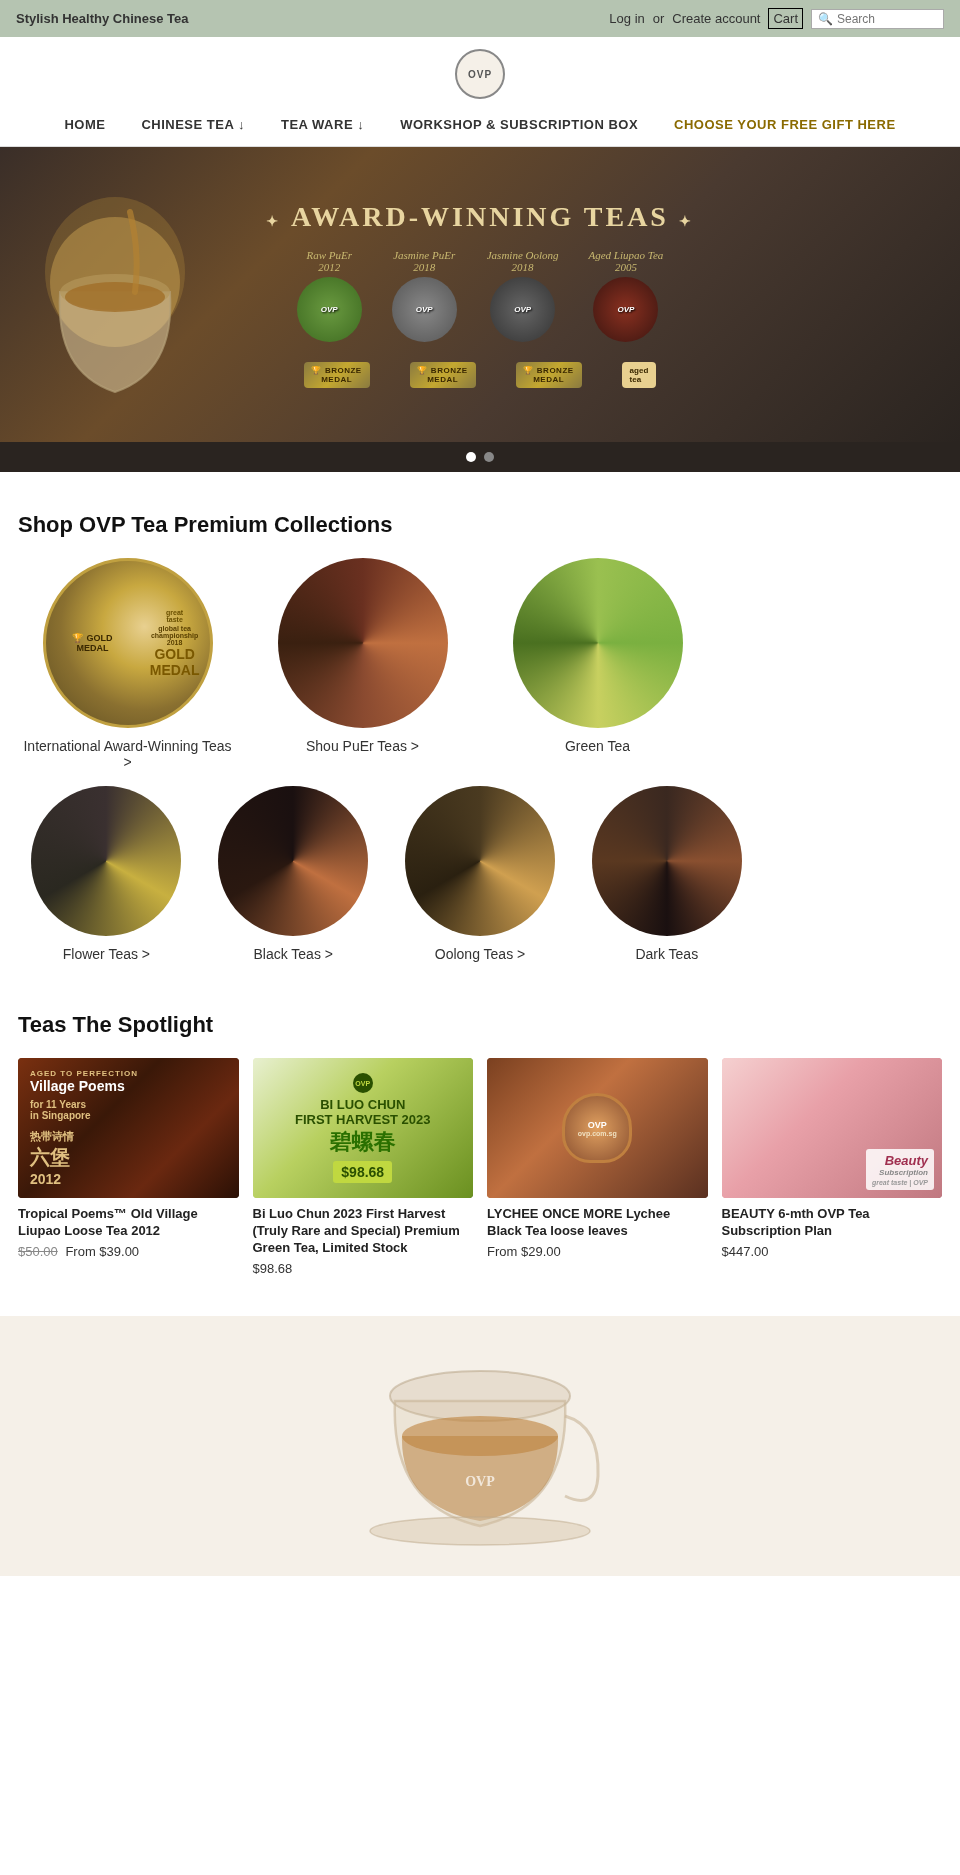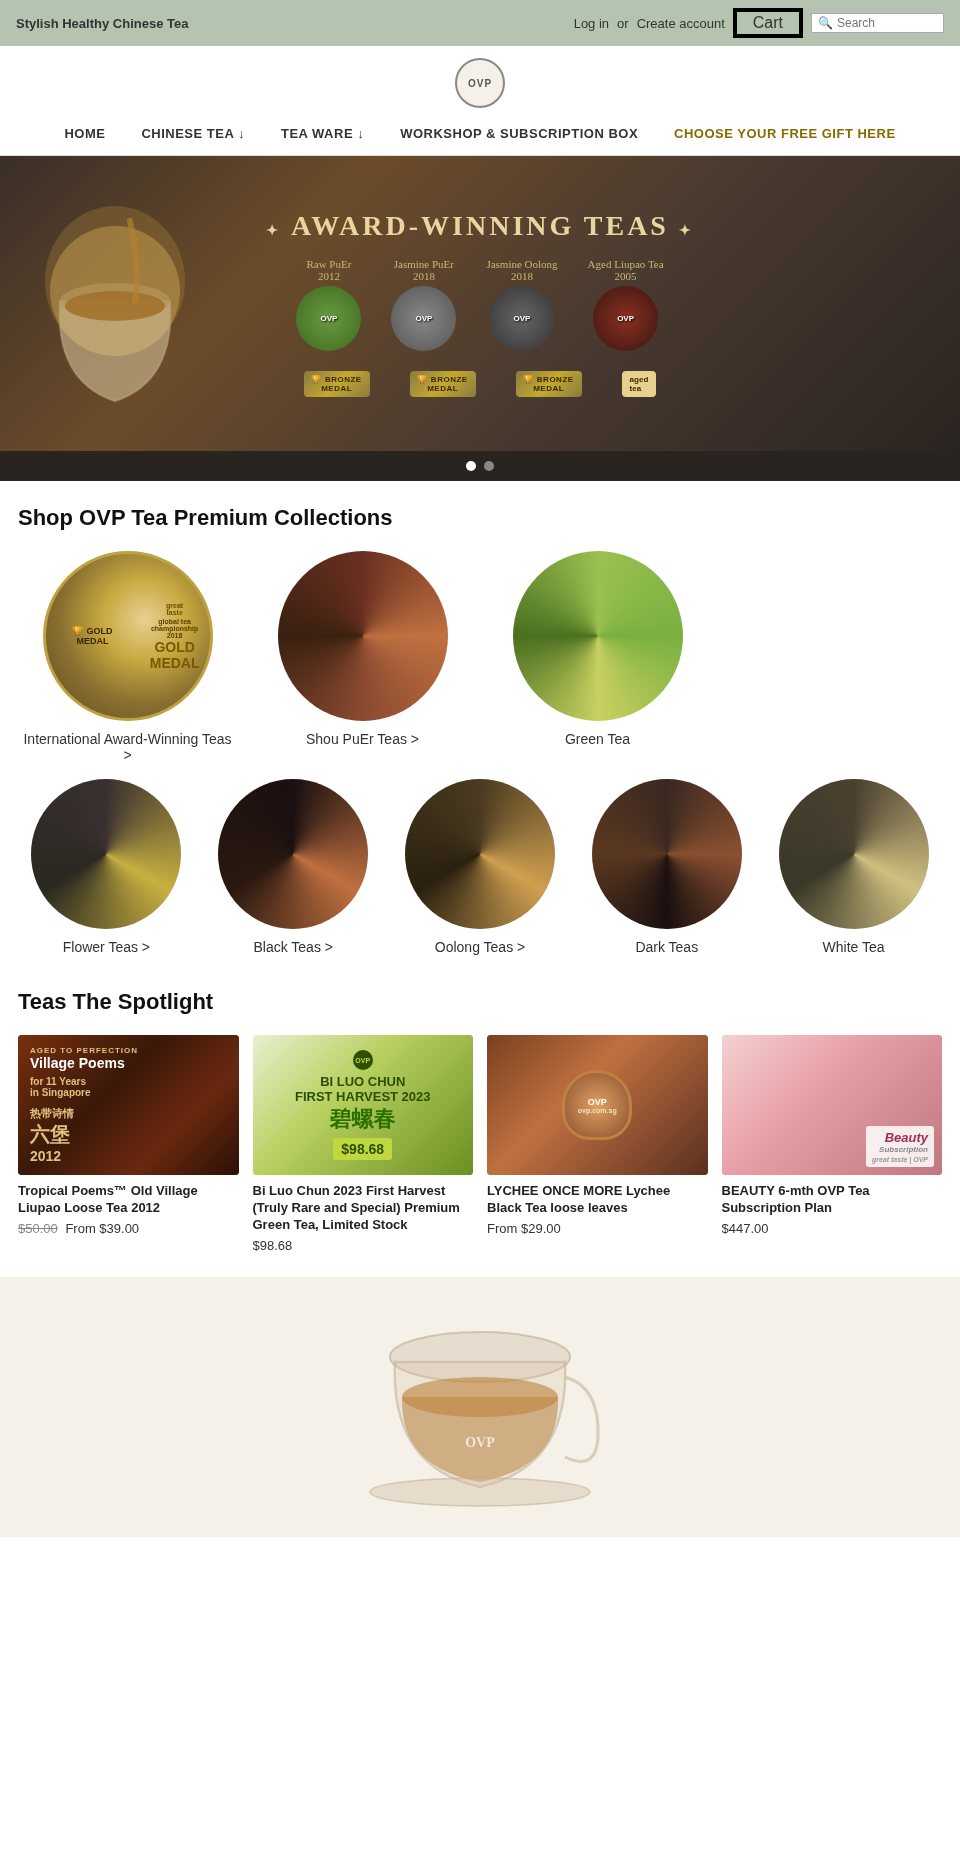--- a/index.html
+++ b/index.html
@@ -16,23 +16,23 @@
       color: #333;
     }
     .top-bar-left { font-weight: bold; font-size: 13px; }
     .top-bar-right {
       display: flex;
       align-items: center;
       gap: 8px;
     }
     .top-bar-right a { text-decoration: none; color: #333; }
     .top-bar-right .cart-label {
-      border: 4px solid #000000;
-      padding: 2px 16px;
-      font-size: 16px;
+      border: 1px solid #000000;
+      padding: 2px 4px;
+      font-size: 13px;
     }
     .search-box {
       display: flex;
       align-items: center;
       border: 1px solid #aaa;
       background: #fff;
       padding: 2px 6px;
       gap: 4px;
     }
     .search-box input {
@@ -114,20 +114,21 @@
     }
     .hero-title::before, .hero-title::after {
       content: '✦';
       margin: 0 10px;
       font-size: 14px;
     }
     .hero-products {
       display: flex;
       gap: 30px;
       align-items: flex-end;
+      font-style: italic;
     }
     .hero-product { text-align: center; }
     .hero-product .product-label { color: #c8b870; font-size: 11px; margin-bottom: 4px; font-family: Georgia; }
     .hero-product .product-circle {
       width: 65px;
       height: 65px;
       border-radius: 50%;
       display: flex;
       align-items: center;
       justify-content: center;
@@ -159,21 +160,21 @@
       display: flex;
       justify-content: center;
       gap: 8px;
       padding: 10px 0;
       background: #2a2420;
     }
     .dot { width: 10px; height: 10px; border-radius: 50%; background: #888; }
     .dot.active { background: #fff; }
 
     
-    .section { padding: 24px 18px; }
+    .section { padding: 40px 18px; }
     .section-title {
       font-size: 22px;
       font-weight: bold;
       color: #111;
       margin-bottom: 20px;
     }
     .collection-grid {
       display: grid;
       grid-template-columns: repeat(4, 1fr);
       gap: 16px;
@@ -536,24 +537,20 @@
     <div class="collection-item">
       <div class="collection-circle circle-oolong" style="width:150px;height:150px;"></div>
       <div class="collection-label">Oolong Teas &gt;</div>
     </div>
 
     <div class="collection-item">
       <div class="collection-circle circle-dark" style="width:150px;height:150px;"></div>
       <div class="collection-label">Dark Teas</div>
     </div>
 
-    <div class="collection-item">
-      <div class="collection-circle circle-white" style="width:150px;height:150px;"></div>
-      <div class="collection-label">White Tea</div>
-    </div>
 
   </div>
 </div>
 
 <div class="section" style="padding-top:10px;">
   <div class="section-title">Teas The Spotlight</div>
   <div class="spotlight-grid">
 
     <div class="spotlight-card">
       <div class="spotlight-img tropical">

